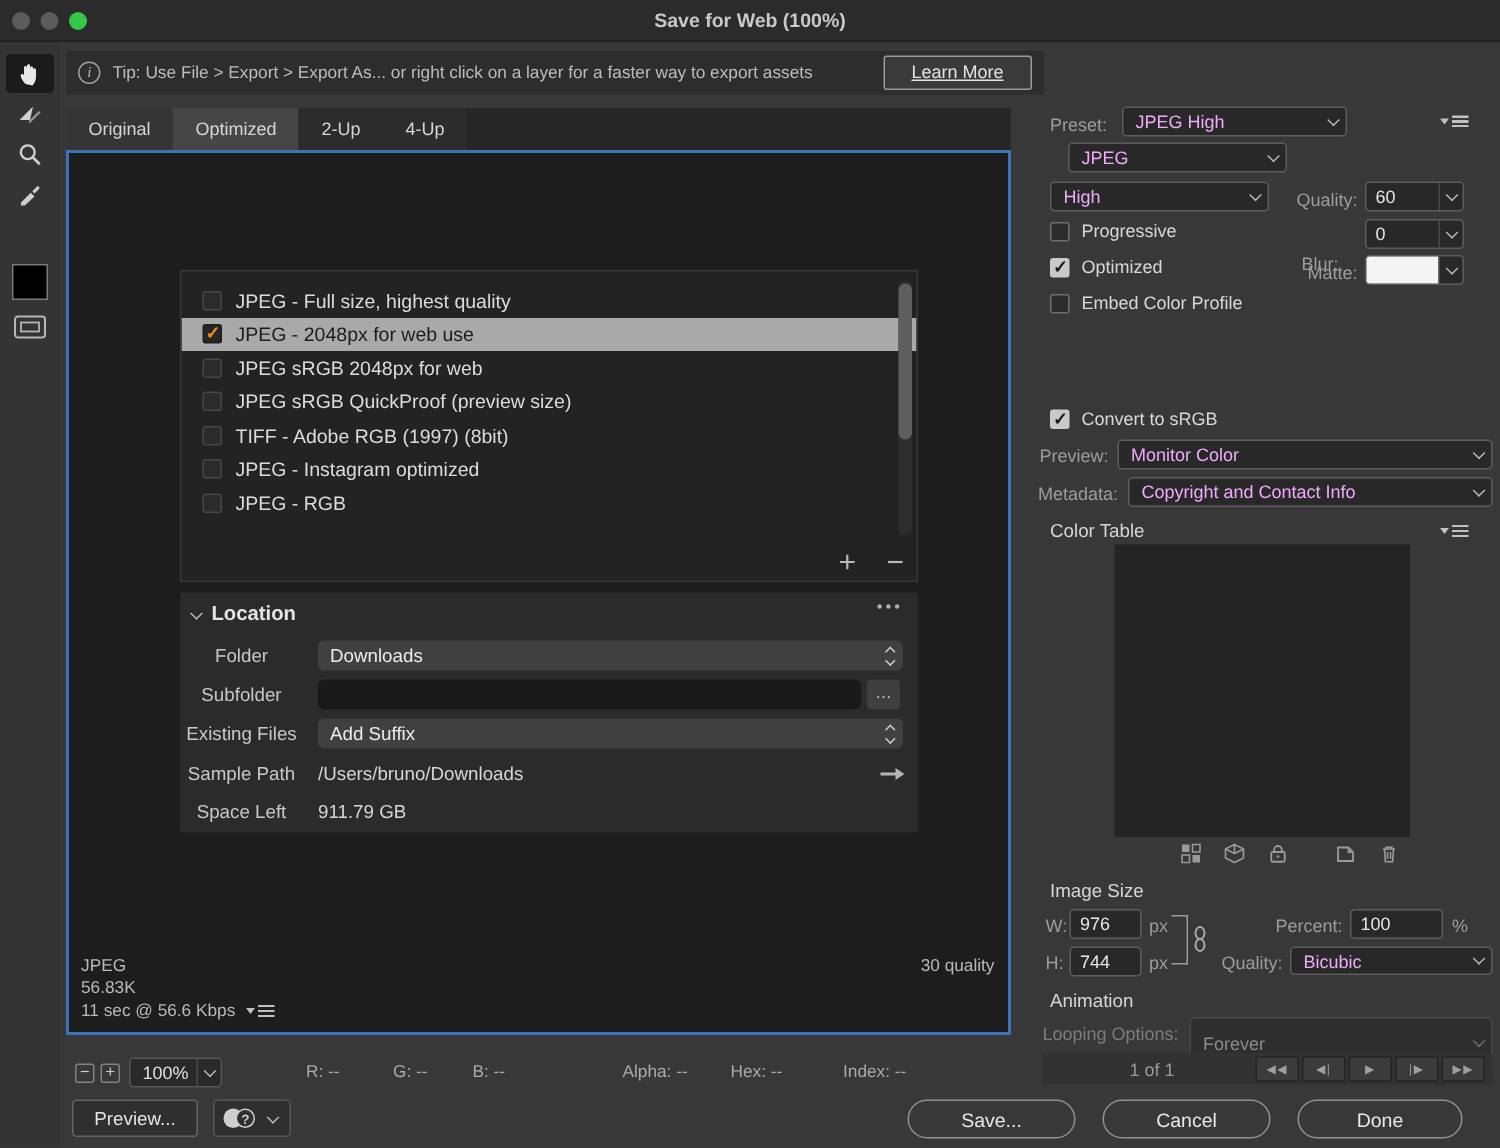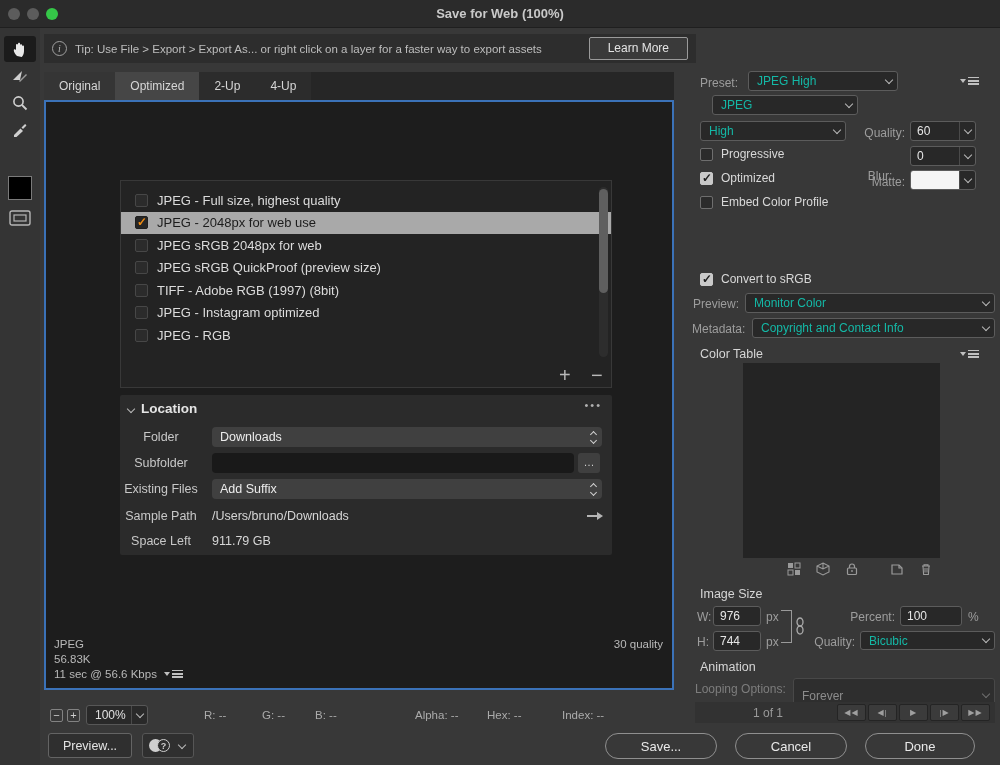--- a/index.html
+++ b/index.html
@@ -20,21 +20,21 @@
   .tool { position:absolute; left:4px; width:32px; height:26px; display:flex; align-items:center; justify-content:center; border-radius:3px; }
   .tool.selected { background:#1b1b1b; }
   .swatch { position:absolute; left:8px; top:148px; width:24px; height:24px; background:#000; border:1px solid #7a7a7a; }
   .slicevis { position:absolute; left:8px; top:180px; width:24px; height:20px; display:flex; align-items:center; justify-content:center; }
 
   
   .tipbar { position:absolute; left:44px; top:34px; width:652px; height:29px; background:#2d2d2d; display:flex; align-items:center; padding:0 8px; }
   .info-icon { width:15px; height:15px; min-width:15px; border:1px solid #a0a0a0; border-radius:50%; color:#b5b5b5; font-size:10px; display:flex; align-items:center; justify-content:center; margin-right:8px; }
   .info-icon::before { content:"i"; font-style:italic; font-family:"Liberation Serif", serif; }
   .tip-text { color:#bdbdbd; font-size:11.5px; white-space:nowrap; }
-  .learnmore { position:absolute; right:8px; top:3px; height:23px; padding:0 18px; background:#3a3a3a; border:1px solid #9a9a9a; border-radius:2px; color:#e4e4e4; font-size:12px; line-height:21px; }
+  .learnmore { position:absolute; right:8px; top:3px; height:23px; padding:0 18px; background:#3a3a3a; border:1px solid #9a9a9a; border-radius:2px; color:#e4e4e4; font-size:12px; line-height:21px;text-decoration:underline; }
 
   
   .tabstrip { position:absolute; left:44px; top:72px; width:630px; height:28px; background:#262626; display:flex; }
   .tab { height:28px; padding:0 15px; line-height:28px; font-size:12px; color:#d6d6d6; background:#2c2c2c; }
   .tab.orig { background:#353535; }
   .tab.active { background:#464646; }
 
   
   .preview { position:absolute; left:44px; top:100px; width:630px; height:590px; border:2px solid #3b72b8; background:#1d1d1d; }
 
@@ -71,21 +71,21 @@
   .pv-status { position:absolute; left:8px; color:#b9b9b9; font-size:11.5px; }
   .pv-quality { position:absolute; right:9px; top:536px; color:#b9b9b9; font-size:11.5px; }
 
   
   .cv { width:6px; height:6px; border-right:1.5px solid #b9b9b9; border-bottom:1.5px solid #b9b9b9; transform:rotate(45deg); display:inline-block; }
   .ud { display:flex; flex-direction:column; align-items:center; margin:0 6px 0 4px; }
   .ud i { width:5px; height:5px; border-right:1.4px solid #cfcfcf; border-bottom:1.4px solid #cfcfcf; display:block; }
   .ud .up { transform:rotate(-135deg); margin-bottom:2px; }
   .ud .dn { transform:rotate(45deg); margin-top:-1px; }
   .dd { position:absolute; background:#282828; border:1px solid #5c5c5c; border-radius:3px; height:20px; display:flex; align-items:center; }
-  .dd .txt { flex:1; padding:0 8px; font-size:12px; color:#14b8a6; white-space:nowrap; overflow:hidden; }
+  .dd .txt { flex:1; padding:0 8px; font-size:12px; color:#f0abfc; white-space:nowrap; overflow:hidden; }
   .dd .chevbox { width:17px; align-self:stretch; display:flex; align-items:center; justify-content:center; }
   .dd .chevbox .cv { margin-top:-3px; }
   .dd.disabled { border-color:#484848; background:#2e2e2e; }
   .dd.disabled .txt { color:#8c8c8c; }
   .dd.disabled .cv { border-color:#6f6f6f; }
   .field { position:absolute; background:#282828; border:1px solid #5c5c5c; border-radius:3px; height:20px; display:flex; align-items:stretch; }
   .field .val { flex:1; display:flex; align-items:center; padding-left:6px; font-size:12px; color:#e6e6e6; }
   .field .chevbox { width:16px; border-left:1px solid #4a4a4a; display:flex; align-items:center; justify-content:center; }
   .field .chevbox .cv { margin-top:-3px; }
   .matte-swatch { flex:1; background:#f5f5f5; border-radius:2px 0 0 2px; }

